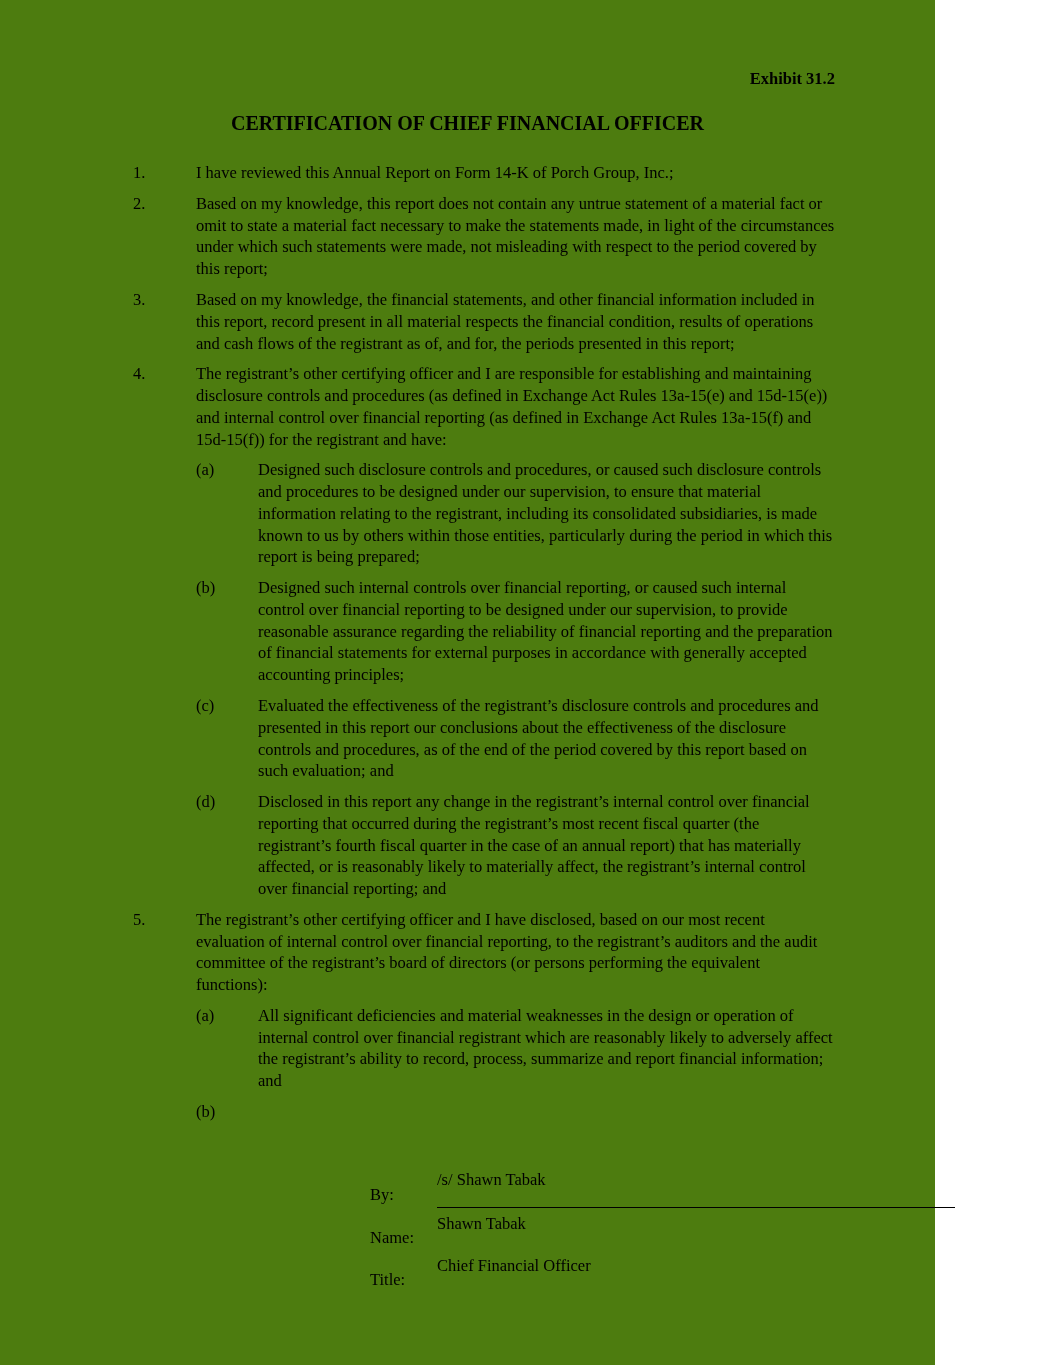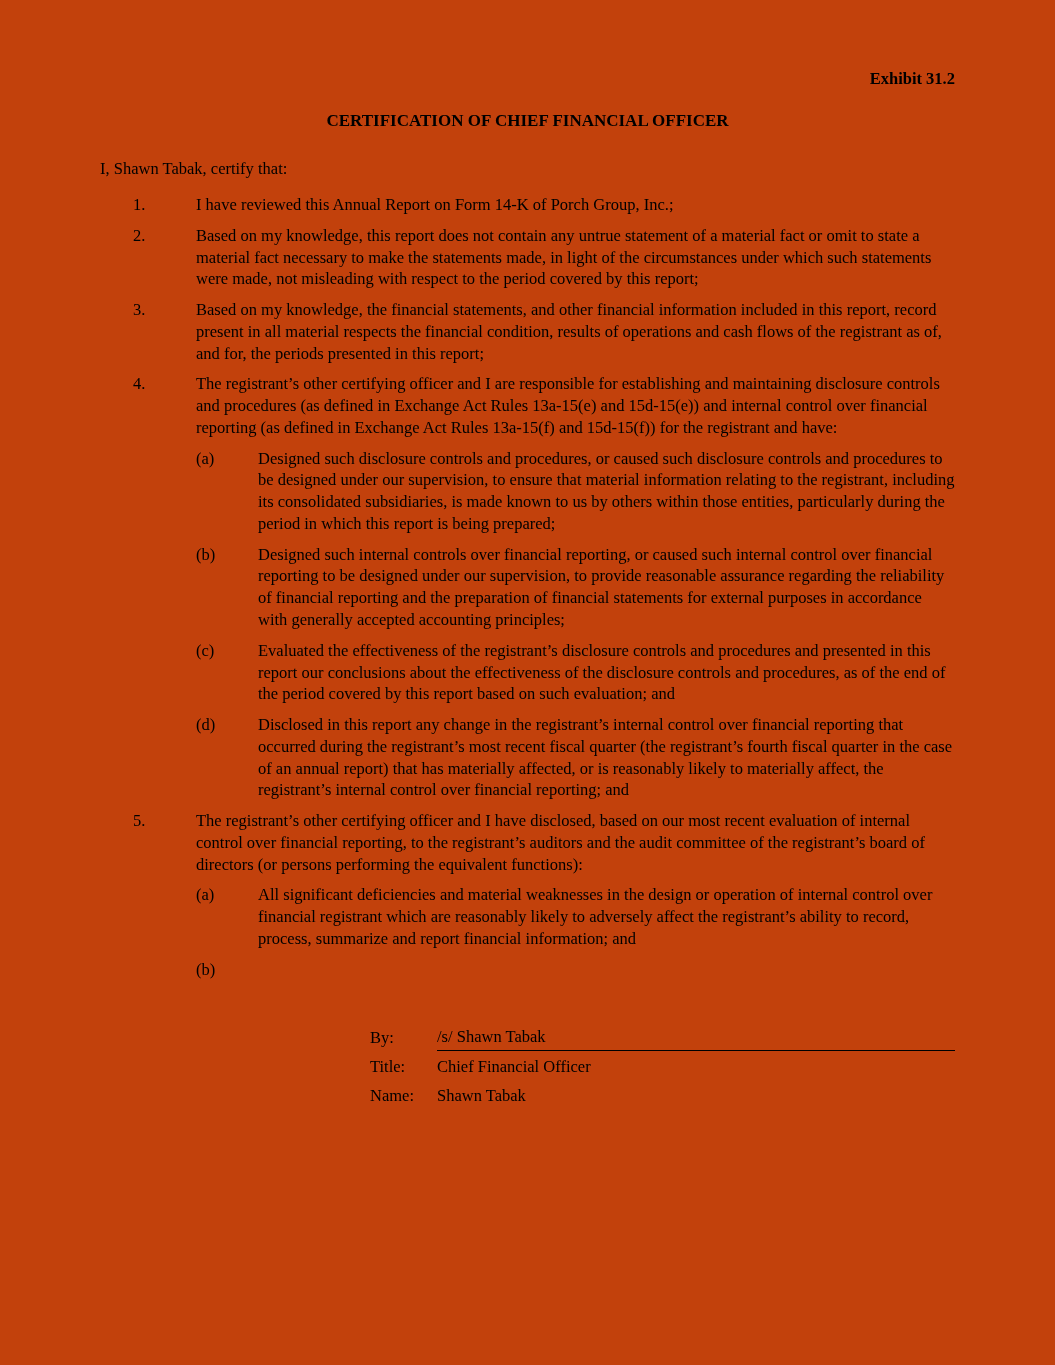--- a/index.html
+++ b/index.html
@@ -2,36 +2,36 @@
 <html><head>
 <meta charset="utf-8">
 <style>
   * { margin: 0; padding: 0; box-sizing: border-box; }
   html, body {
     background: #ffffff;
     font-family: "Liberation Serif", "DejaVu Serif", serif;
     color: #000000;
   }
   .page {
-    width: 1055px;
+    width: 935px;
     min-height: 1365px;
-    background: #c2410c;
+    background: #4d7c0f;
     padding: 68px 100px 60px 100px;
     font-size: 16.5px;
     line-height: 1.32;
   }
   .exhibit {
     text-align: right;
     font-weight: bold;
     margin-bottom: 20px;
   }
   .doc-title {
     text-align: center;
     font-weight: bold;
-    font-size: 17px;
+    font-size: 20px;
     margin-bottom: 26px;
   }
   .intro {
     margin-bottom: 14px;
   }
   .item {
     display: flex;
     padding-left: 33px;
     margin-bottom: 9px;
   }
@@ -68,36 +68,35 @@
     align-items: flex-end;
     margin-bottom: 5px;
   }
   .sig-label {
     flex: 0 0 67px;
     width: 67px;
     padding-bottom: 2px;
   }
   .sig-value {
     flex: 1;
-    padding-bottom: 2px;
+    padding-bottom: 16px;
   }
   .sig-row.by .sig-value {
     border-bottom: 1px solid #000000;
   }
 </style>
 </head>
 <body>
 
 <div class="page">
 
   <div class="exhibit">Exhibit 31.2</div>
 
   <div class="doc-title">CERTIFICATION OF CHIEF FINANCIAL OFFICER</div>
 
-  <p class="intro">I, Shawn Tabak, certify that:</p>
 
   <div class="item">
     <div class="num">1.</div>
     <div class="txt">I have reviewed this Annual Report on Form 14-K of Porch Group, Inc.;</div>
   </div>
 
   <div class="item">
     <div class="num">2.</div>
     <div class="txt">Based on my knowledge, this report does not contain any untrue statement of a material fact or omit to state a material fact necessary to make the statements made, in light of the circumstances under which such statements were made, not misleading with respect to the period covered by this report;</div>
   </div>
@@ -146,22 +145,22 @@
     <div class="letter">(b)</div>
   </div>
 
 
   <div class="sig-block">
     <div class="sig-row by">
       <div class="sig-label">By:</div>
       <div class="sig-value">/s/ Shawn Tabak</div>
     </div>
     <div class="sig-row">
+      <div class="sig-label">Name:</div>
+      <div class="sig-value">Shawn Tabak</div>
+    </div>
+    <div class="sig-row">
       <div class="sig-label">Title:</div>
       <div class="sig-value">Chief Financial Officer</div>
-    </div>
-    <div class="sig-row">
-      <div class="sig-label">Name:</div>
-      <div class="sig-value">Shawn Tabak</div>
     </div>
   </div>
 
 </div>
 
 </body></html>

